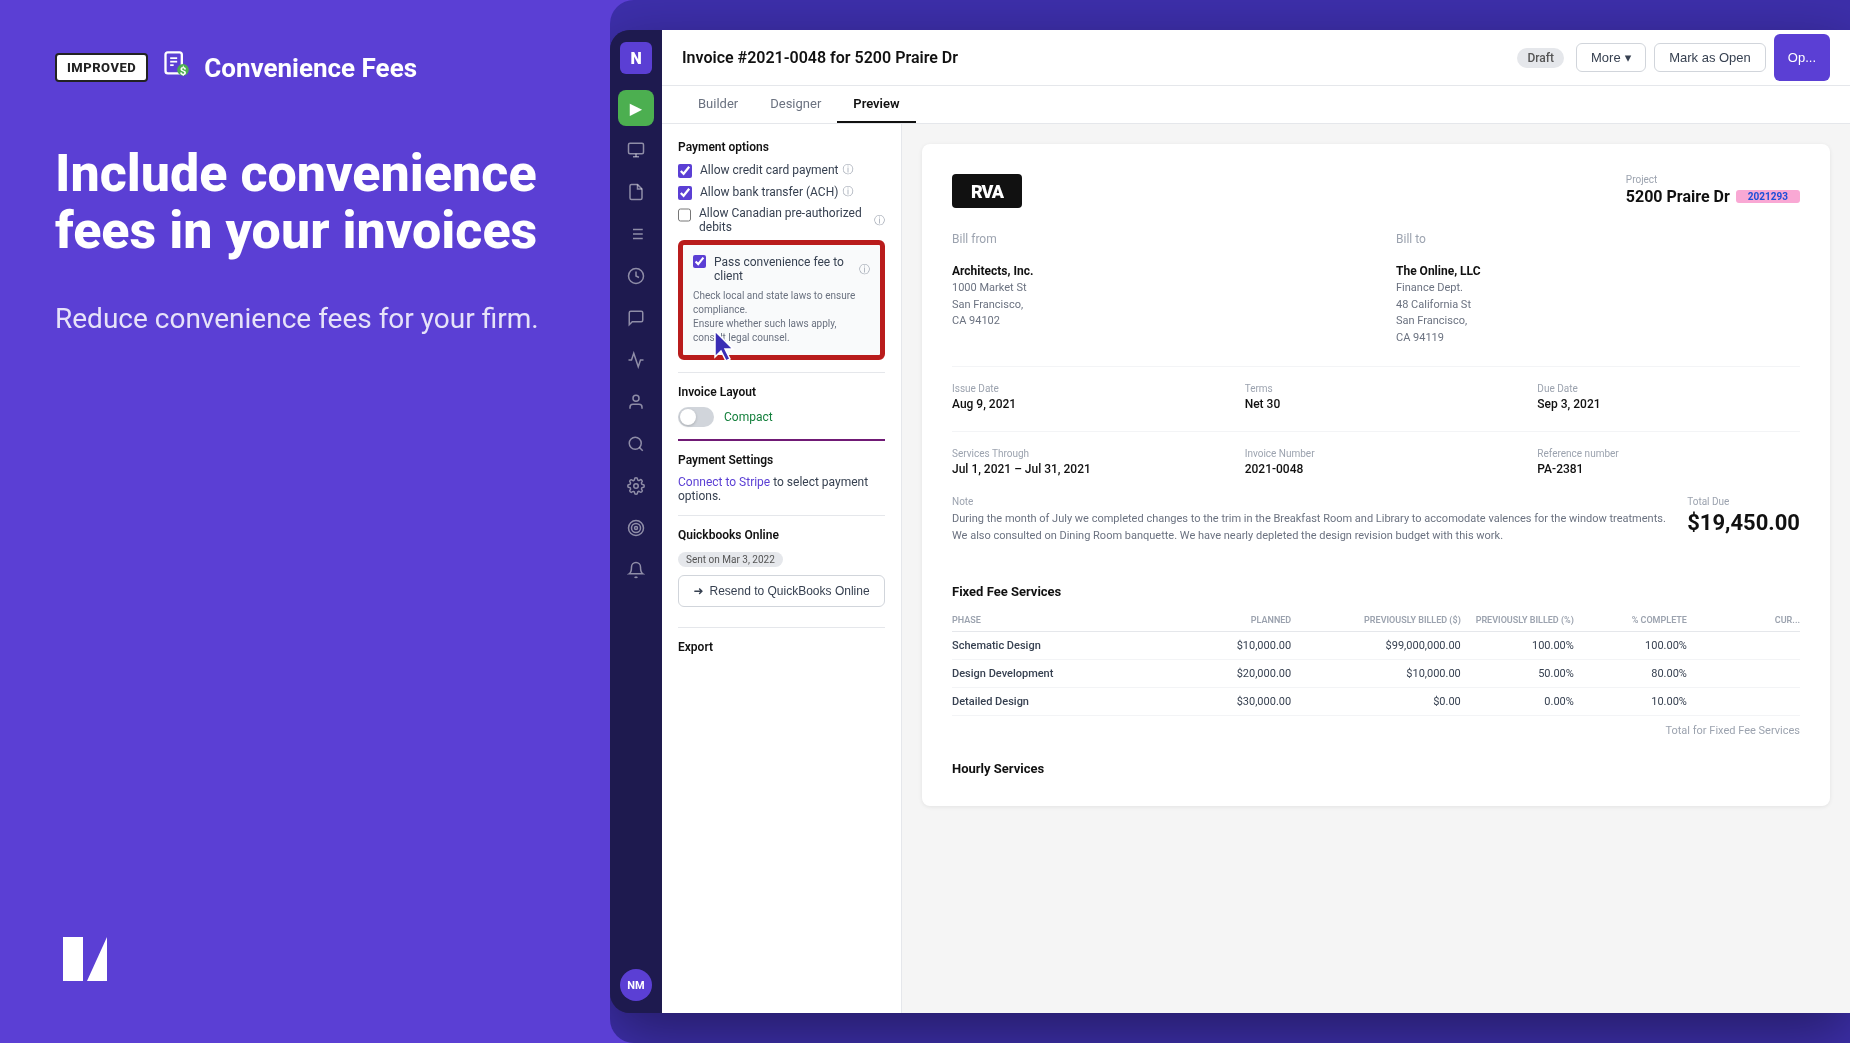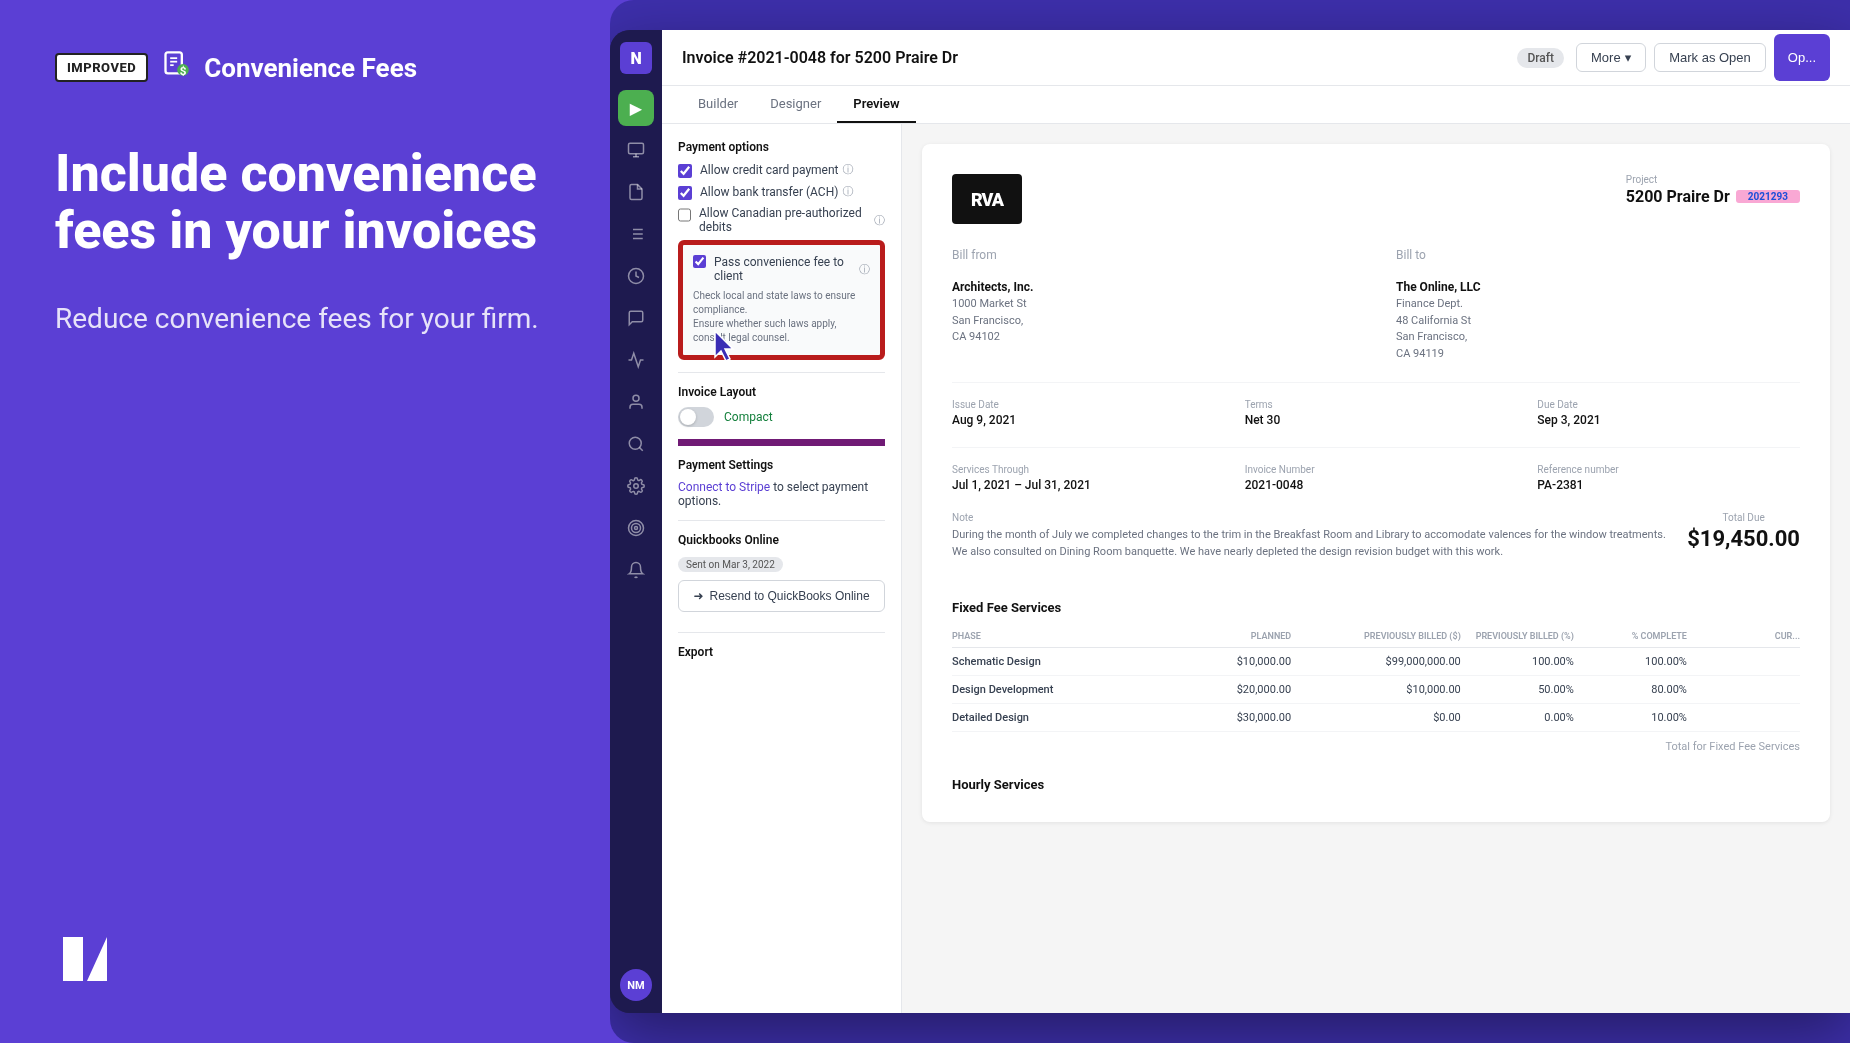--- a/index.html
+++ b/index.html
@@ -378,21 +378,21 @@
       box-shadow: 0 1px 3px rgba(0,0,0,0.2);
     }
 
     .toggle-label {
       font-size: 12px;
       color: #15803d;
     }
 
     
     .payment-settings-section {
-      border-top: 7px solid #701a75;
+      border-top: 2px solid #701a75;
       padding-top: 12px;
     }
 
     .link-text {
       color: #5b3fd4;
       font-size: 12px;
       text-decoration: none;
       cursor: pointer;
     }
 
@@ -464,21 +464,21 @@
     }
 
     .invoice-header {
       display: flex;
       justify-content: space-between;
       margin-bottom: 24px;
     }
 
     .company-logo {
       width: 70px;
-      height: 50px;
+      height: 34px;
       background: #111;
       display: flex;
       align-items: center;
       justify-content: center;
       border-radius: 4px;
     }
 
     .rva-text {
       color: white;
       font-size: 18px;
@@ -578,21 +578,21 @@
       margin-bottom: 4px;
     }
 
     .note-text {
       font-size: 11px;
       color: #6b7280;
       line-height: 1.5;
     }
 
     .total-due-section {
-      text-align: center;
+      text-align: left;
       margin-bottom: 20px;
     }
 
     .total-label {
       font-size: 10px;
       color: #9ca3af;
       margin-bottom: 3px;
     }
 
     .total-amount {

